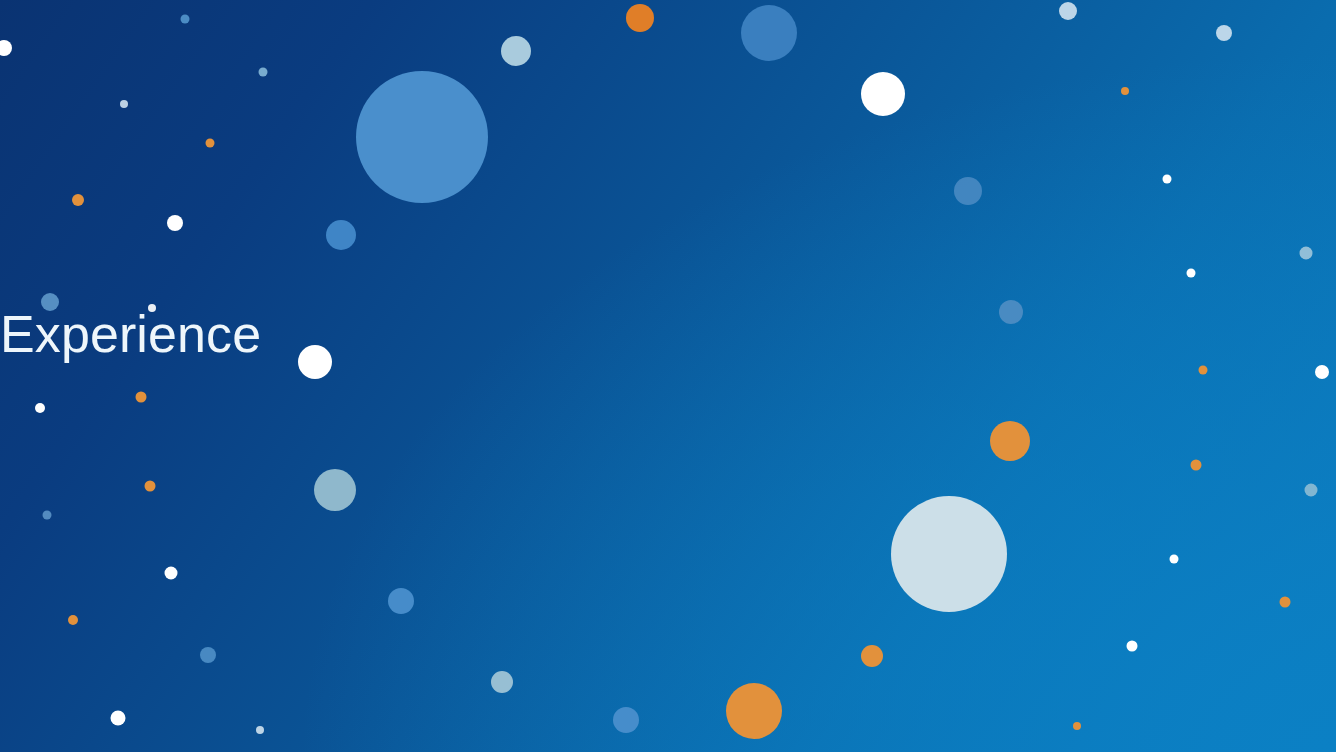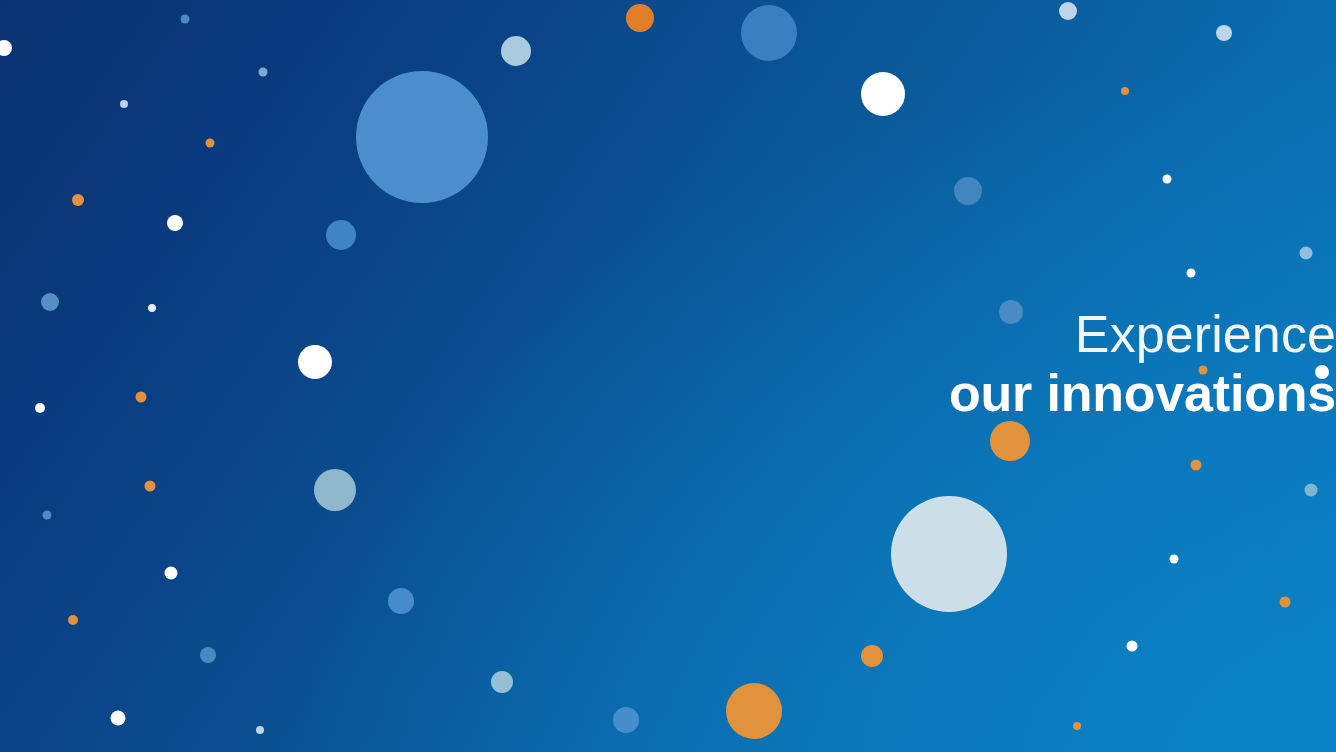--- a/index.html
+++ b/index.html
@@ -28,21 +28,21 @@
   .bubble {
     position: absolute;
     border-radius: 50%;
     transform: translate(-50%, -50%);
   }
   .headline {
     position: absolute;
     left: 0;
     right: 0;
     top: 305px;
-    text-align: right;
+    text-align: left;
     line-height: 1.14;
     letter-spacing: .1px;
     user-select: none;
   }
   .headline .line1 {
     display: block;
     font-size: 52px;
     font-weight: 300;
     color: #eef6fb;
   }
@@ -108,16 +108,15 @@
       <div class="bubble" style="left: 1196px; top: 465px; width: 11px; height: 11px; background: rgb(226, 145, 60); opacity: 1;"></div>
       <div class="bubble" style="left: 1311px; top: 490px; width: 13px; height: 13px; background: rgb(159, 196, 214); opacity: 0.8;"></div>
       <div class="bubble" style="left: 1174px; top: 559px; width: 9px; height: 9px; background: rgb(255, 255, 255); opacity: 1;"></div>
       <div class="bubble" style="left: 1285px; top: 602px; width: 11px; height: 11px; background: rgb(226, 145, 60); opacity: 1;"></div>
       <div class="bubble" style="left: 1132px; top: 646px; width: 11px; height: 11px; background: rgb(255, 255, 255); opacity: 1;"></div>
       <div class="bubble" style="left: 1077px; top: 726px; width: 8px; height: 8px; background: rgb(226, 145, 60); opacity: 1;"></div>
     </div>
 
   <div class="headline">
     <span class="line1">Experience</span>
-    <span class="line2">our innovations</span>
   </div>
 
 </div>
 
 </body></html>

